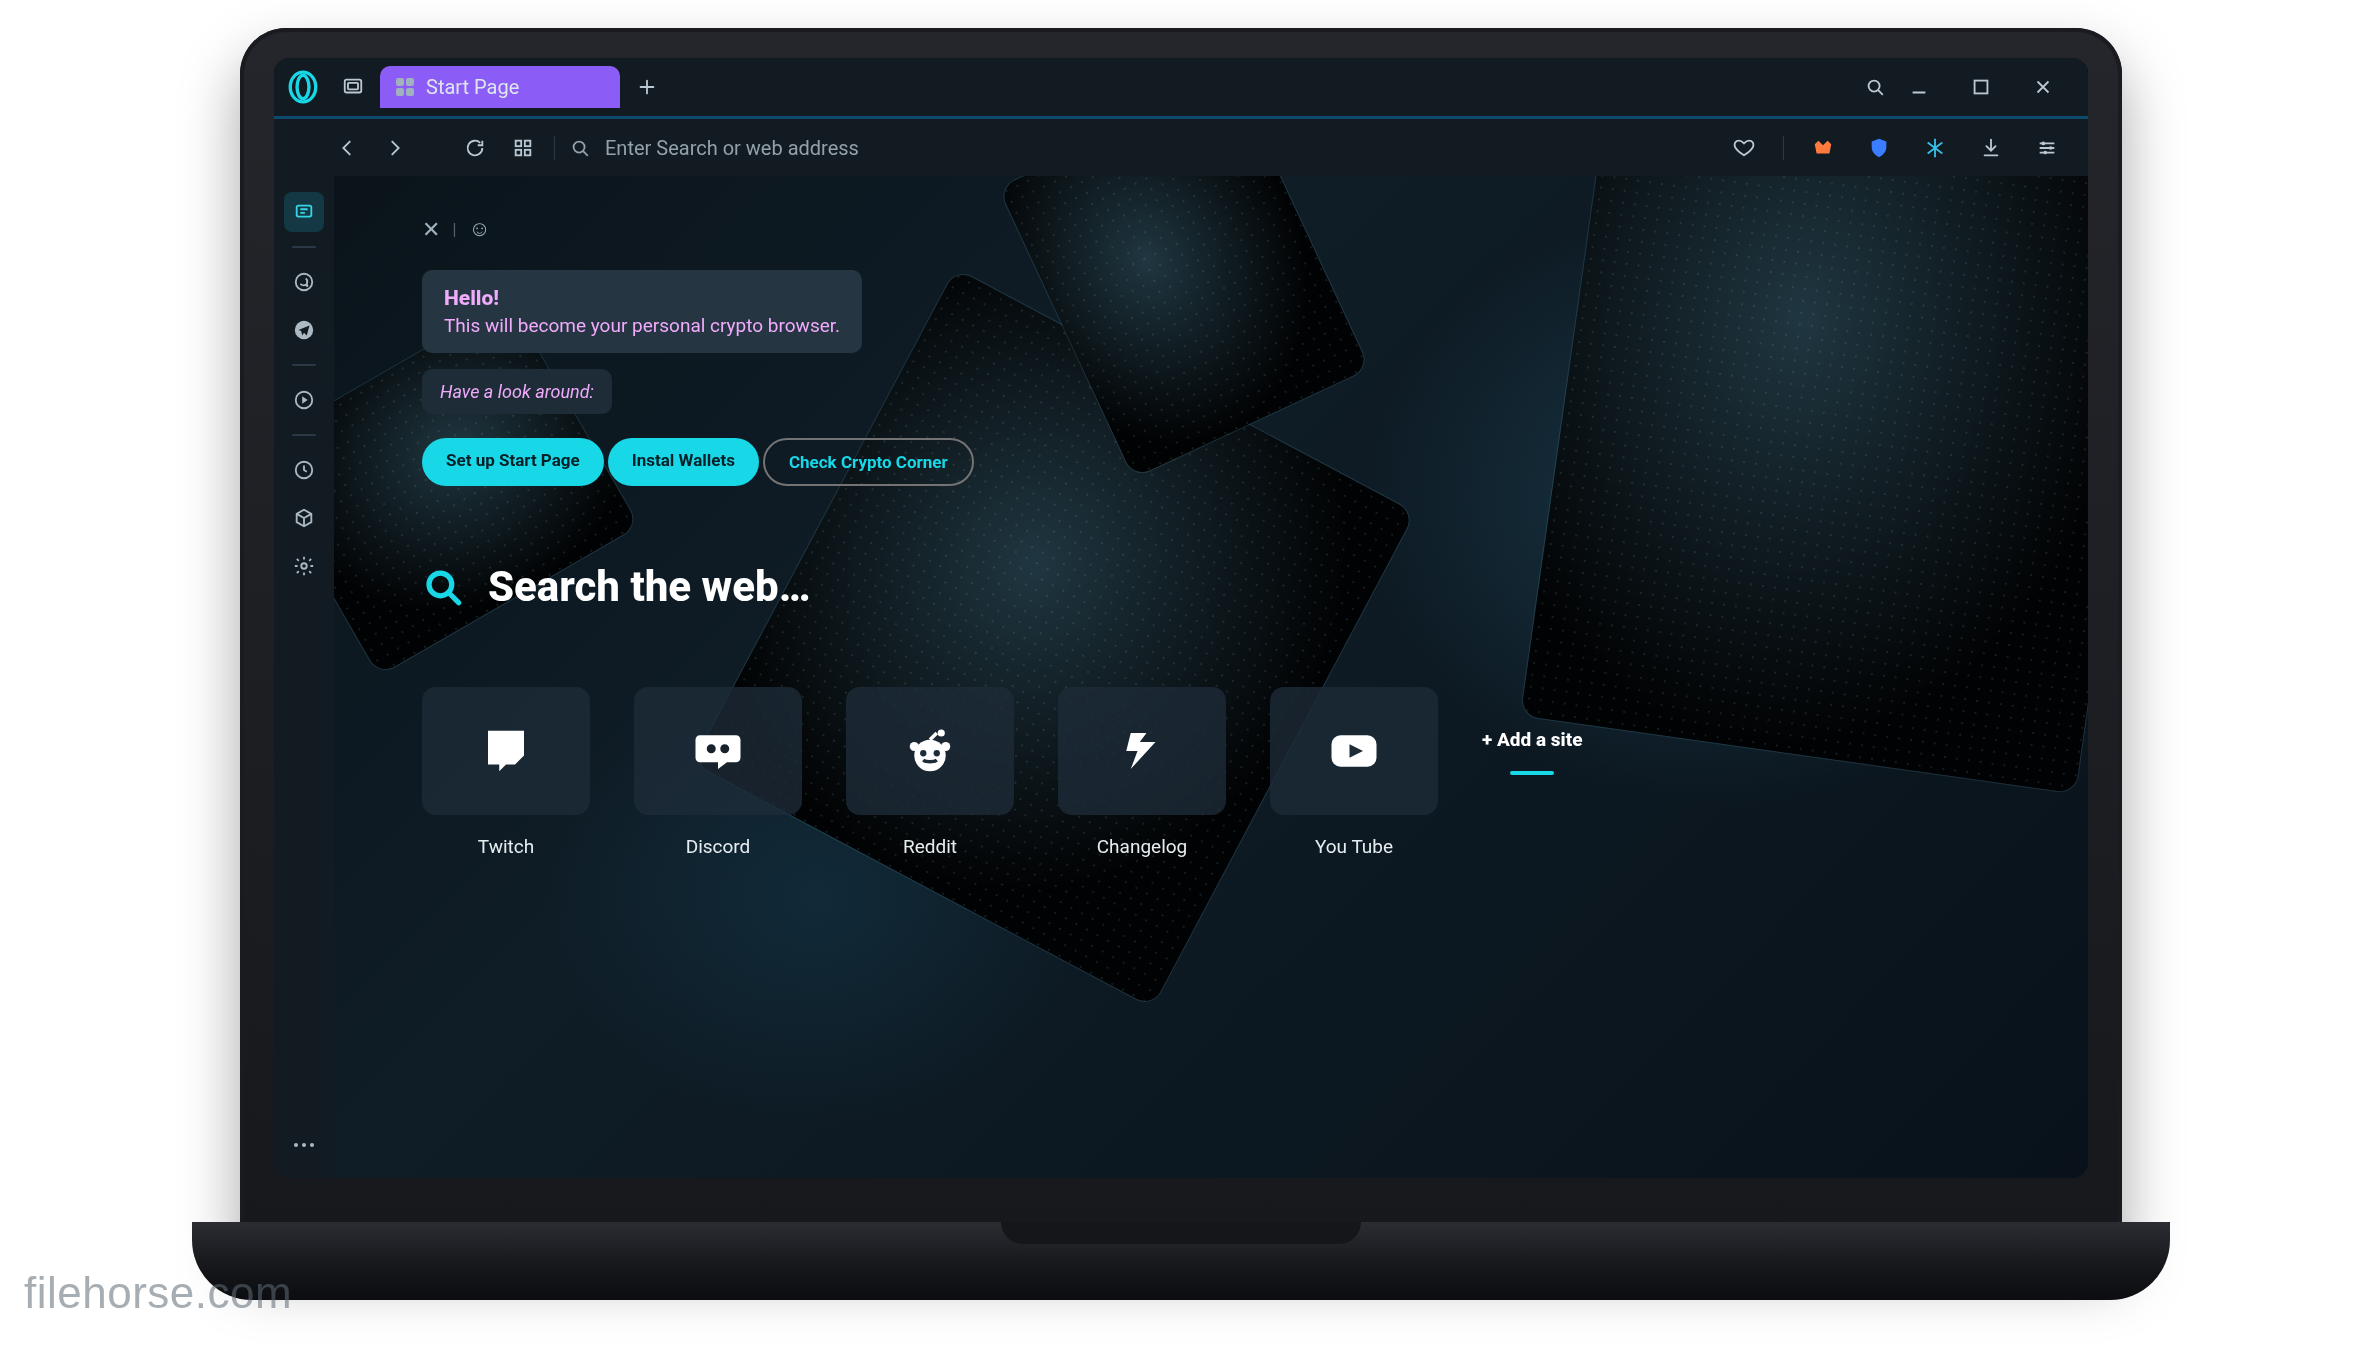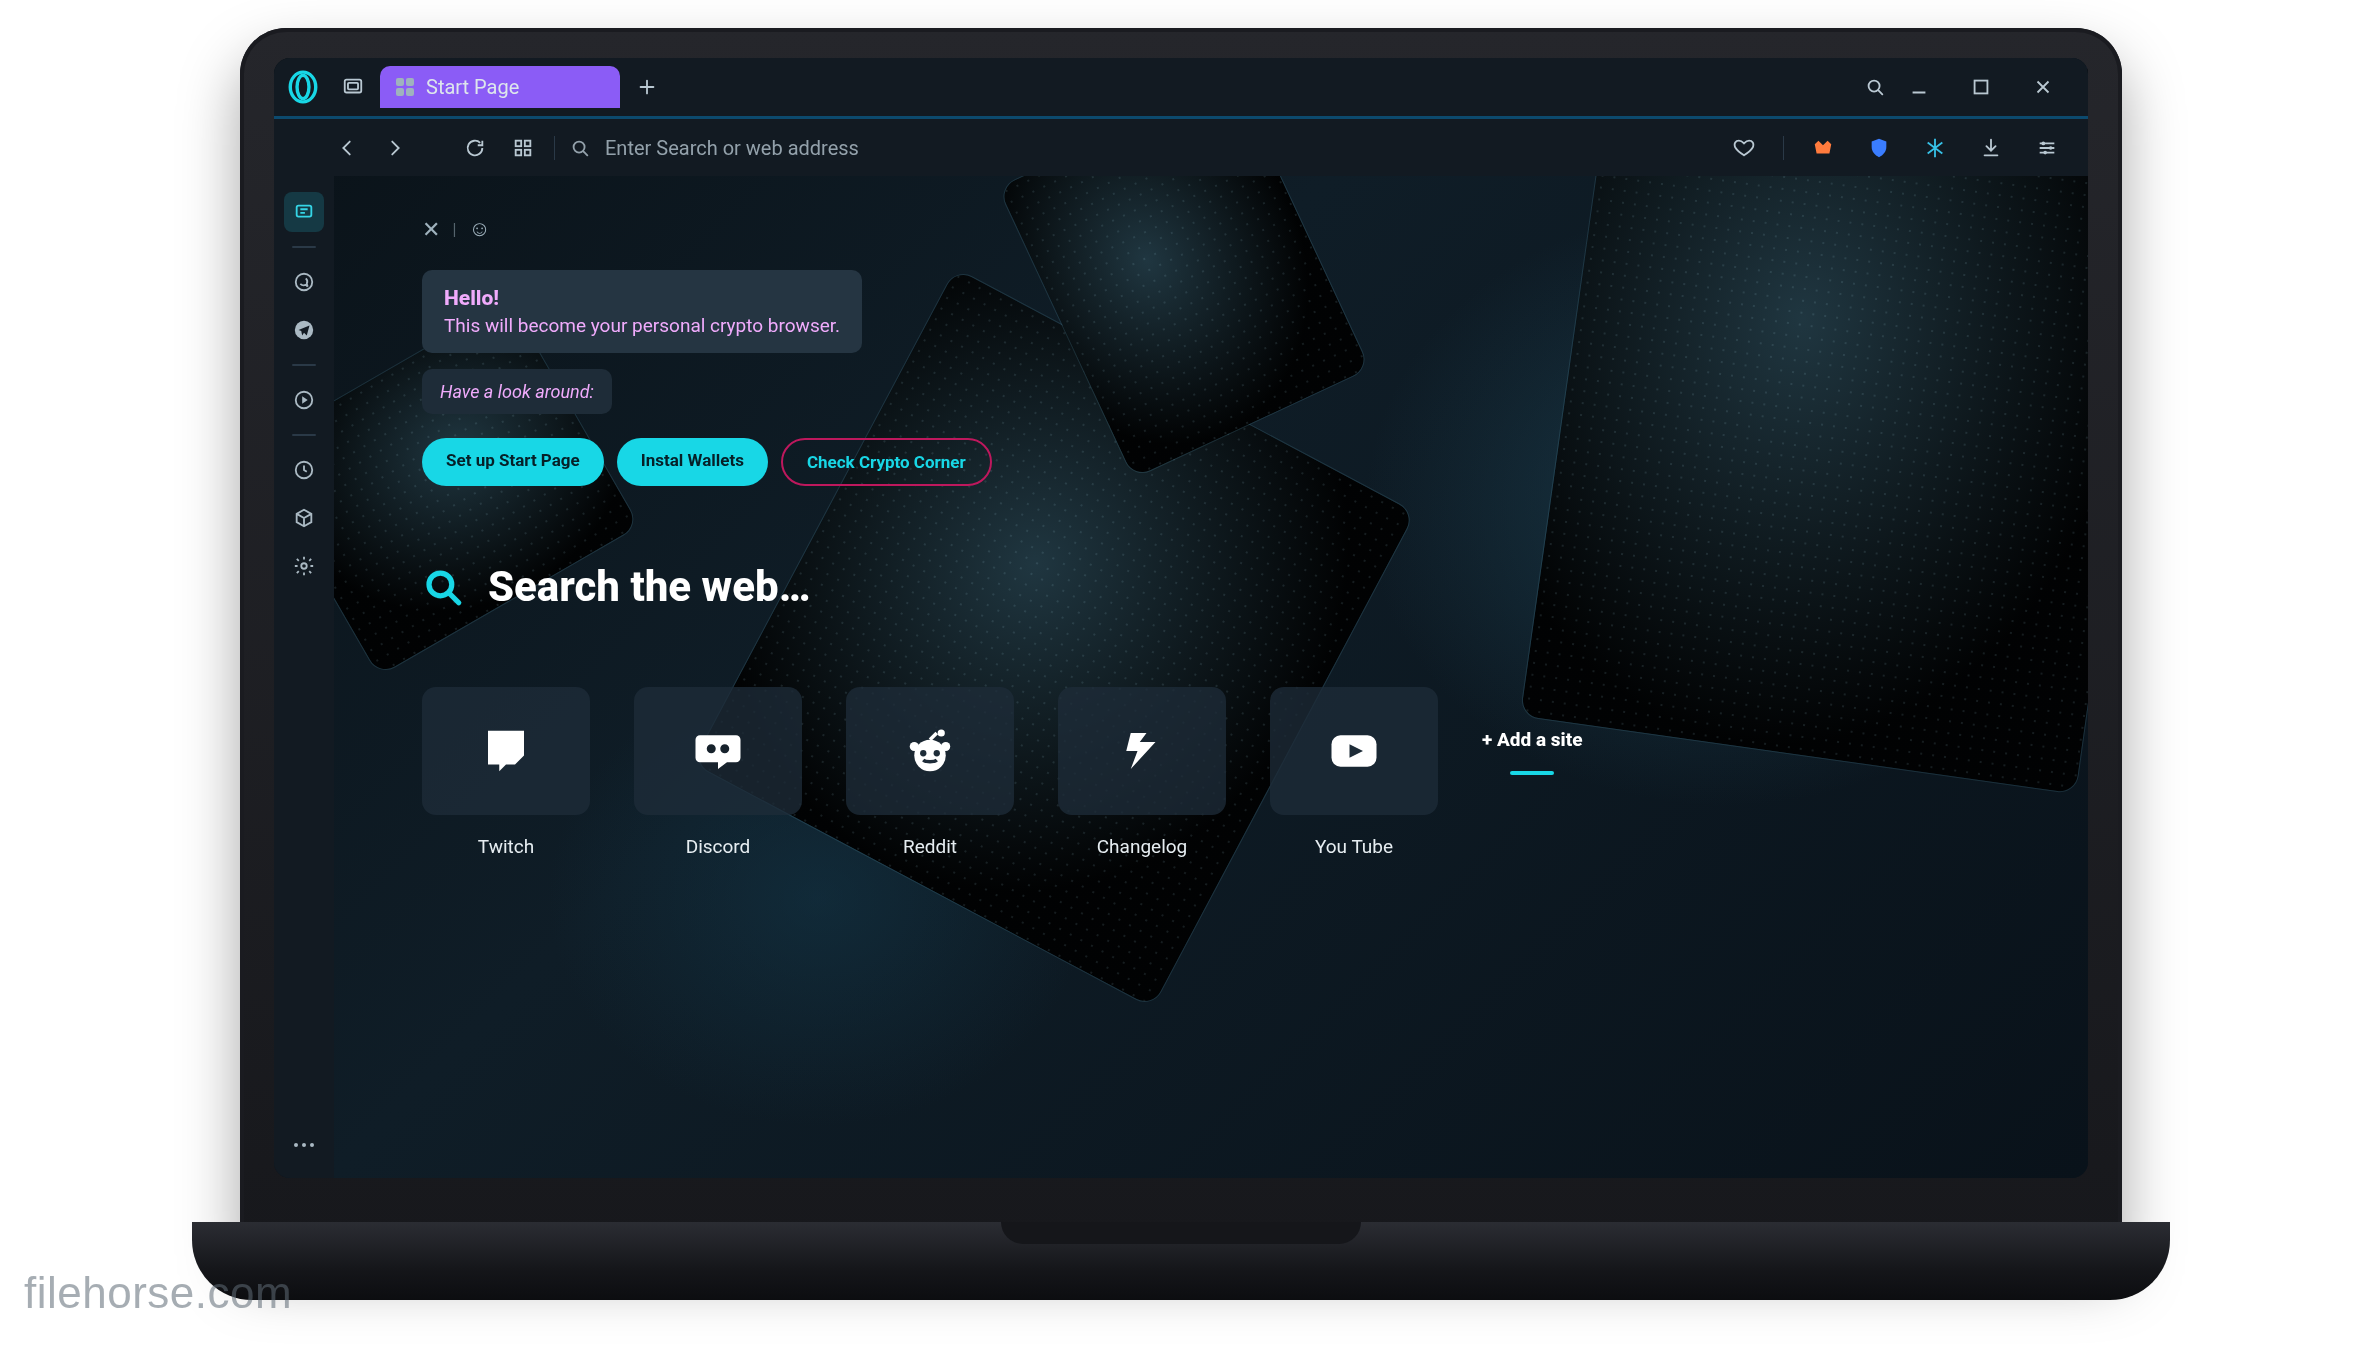--- a/index.html
+++ b/index.html
@@ -106,25 +106,25 @@
   
   .content{ position:absolute; left:60px; right:0; top:118px; bottom:0;
     z-index:2; padding:40px 64px 0 88px;}
   .greet-head{display:flex;align-items:center;gap:12px;color:#9fb2bd;margin-bottom:28px;}
   .greet-head .x{font-size:22px;cursor:pointer;}
   .pill{display:inline-block; background:#253542; color:#f0abfc; font-size:19px;
     padding:16px 22px; border-radius:10px;}
   .pill.small{padding:12px 18px;font-size:18px;background:#1e2c38;font-style:italic;}
   .greet-title{font-weight:800;margin-bottom:4px;font-size:21px;}
   .greet-gap{height:16px;}
-  .cta-row{display:flex;gap:13px;margin-top:24px;}
+  .cta-row{display:flex;gap:4px;margin-top:24px;}
   .cta{border-radius:999px;padding:12px 24px;font-size:17px;font-weight:700;
     cursor:pointer; white-space:nowrap;}
   .cta.primary{background:#18d7e6;color:#062028;}
-  .cta.ghost{border:2px solid #be185d;color:#18d7e6;background:transparent;}
+  .cta.ghost{border:2px solid #737373;color:#18d7e6;background:transparent;}
 
   .searchline{margin-top:76px;display:flex;align-items:center;gap:24px;}
   .searchline .mag{color:#18d7e6;}
   .searchline .txt{font-size:42px;font-weight:800;color:#fff;}
 
   .tiles{margin-top:76px;display:flex;gap:44px;align-items:flex-start;}
   .tile{width:168px;display:flex;flex-direction:column;align-items:center;gap:20px;}
   .tile .card{width:168px;height:128px;border-radius:14px;
     background:rgba(30,44,56,.78);display:flex;align-items:center;justify-content:center;
     cursor:pointer;}

